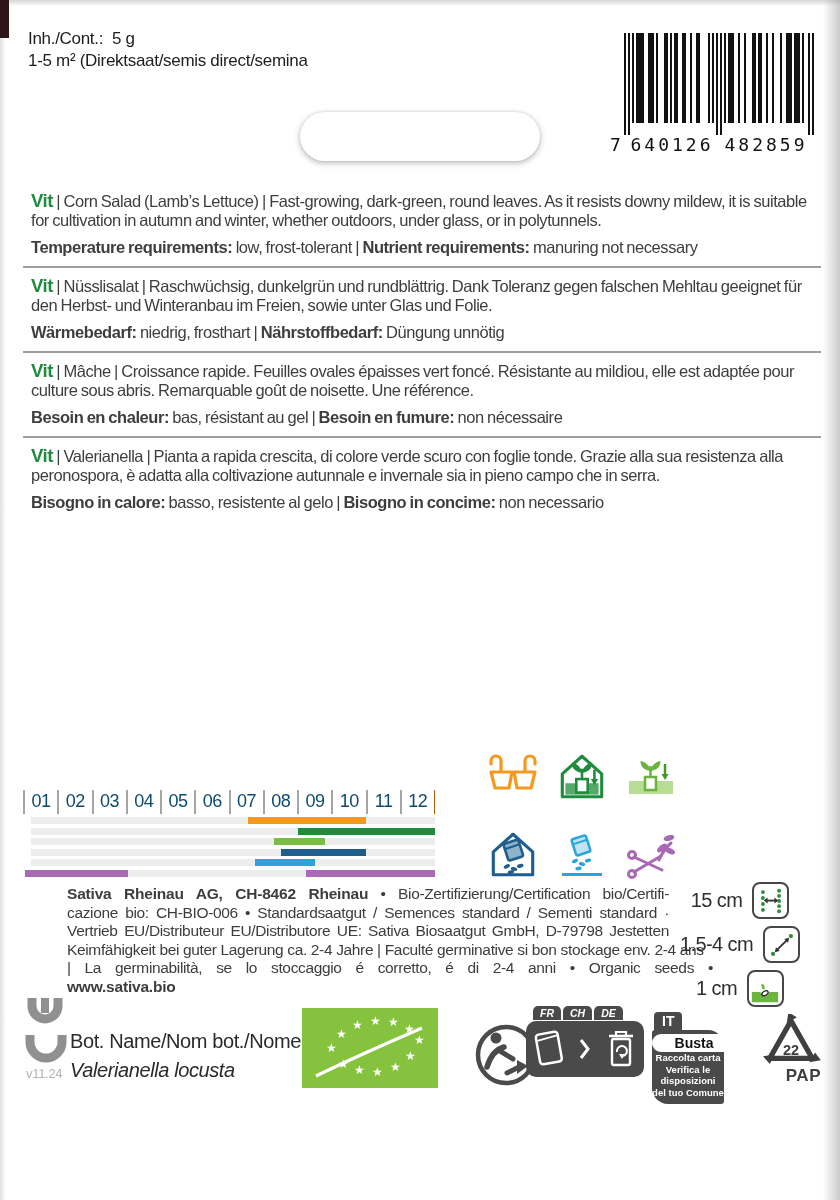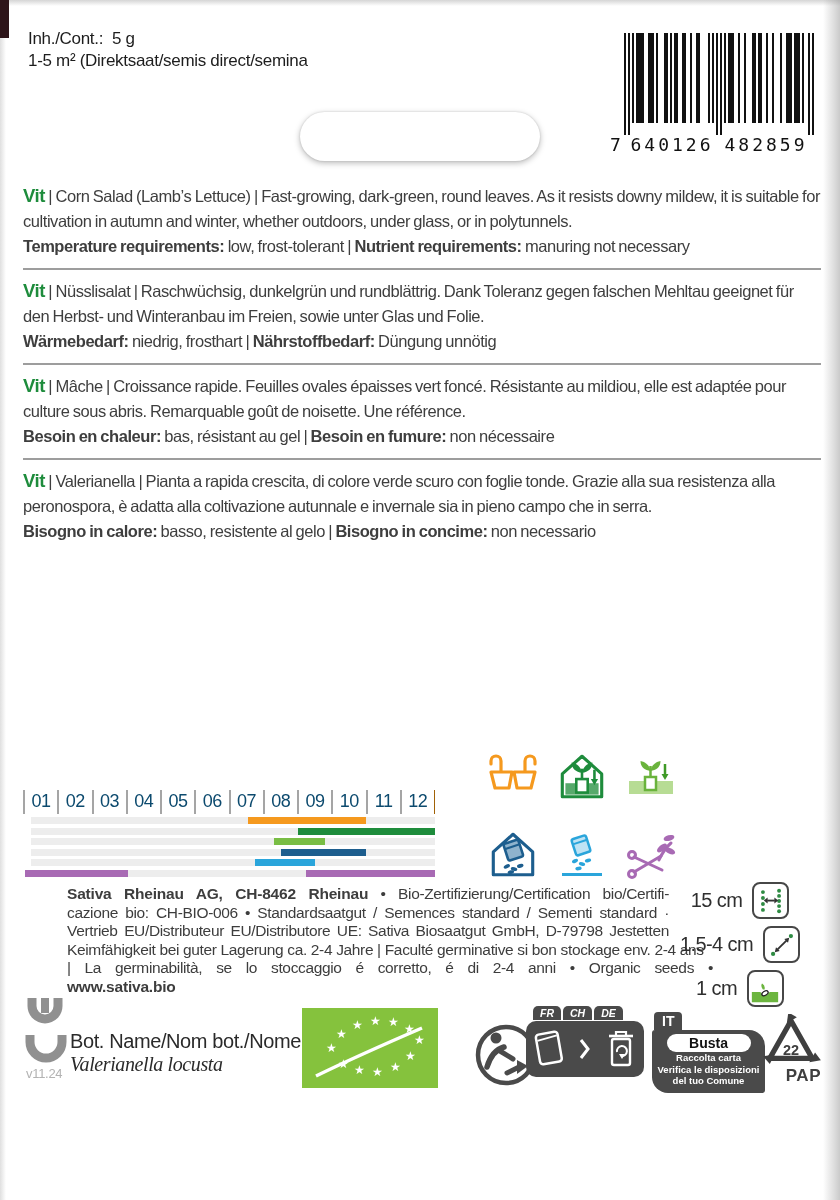--- a/index.html
+++ b/index.html
@@ -18,22 +18,22 @@
     color:#1d1d1d;letter-spacing:-.3px;}
   .content-info div{white-space:pre;}
 
   .barcode{position:absolute;left:610px;top:33px;}
   .barcode text{font-family:"DejaVu Sans Mono",monospace;font-size:18px;letter-spacing:3px;fill:#111;}
 
   .pill{position:absolute;left:300px;top:112px;width:240px;height:49px;border-radius:26px;
     background:#fff;box-shadow:0 2px 6px rgba(0,0,0,.28),0 0 2px rgba(0,0,0,.15);}
 
   .descs{position:absolute;left:23px;top:183px;width:798px;}
-  .desc{font-size:16.5px;line-height:25px;letter-spacing:-.45px;word-spacing:-.8px;
-    color:#3e3e3e;margin:0;}
+  .desc{font-size:16.5px;line-height:19px;letter-spacing:-.45px;word-spacing:-.8px;
+    color:#3e3e3e;margin:8px;}
   .desc b{color:#3e3e3e;}
   .variety{color:#1e8c3c;font-weight:bold;font-size:18.5px;}
   .divider{border:none;border-top:2px solid #9d9d9d;margin:9px 0 8px;}
 
   .chart{position:absolute;left:23px;top:790px;width:412px;}
   .months{display:flex;height:24px;font-size:18px;color:#0c4a6e;letter-spacing:-.5px;
     border-right:1px solid #a16207;}
   .month{flex:1;text-align:center;border-left:2px solid #a5a5a5;line-height:22px;}
   .chart-rows{position:relative;height:66px;margin-top:3px;}
   .stripe{position:absolute;left:8px;width:404px;height:7px;background:#ededed;}
@@ -50,38 +50,38 @@
 
   .spacings{position:absolute;left:660px;top:884px;width:160px;}
   .sprow{display:flex;align-items:center;justify-content:center;gap:10px;height:33px;margin-bottom:11px;}
   .sprow .lbl{font-size:20px;color:#2f2f2f;letter-spacing:-.6px;}
   .spicon{width:33px;height:33px;border:2.5px solid #474747;border-radius:8px;background:#fff;
     display:flex;align-items:center;justify-content:center;}
 
   .brand-logo{position:absolute;left:25px;top:997px;}
   .version{position:absolute;left:26px;top:1066px;font-size:13px;color:#b3b3b3;letter-spacing:-.3px;}
   .bot{position:absolute;left:70px;top:1030px;font-size:20px;color:#2a2a2a;letter-spacing:-.4px;}
-  .bot .bname{font-style:italic;font-family:Liberation Serif, serif;}
+  .bot .bname{font-style:italic;margin-top:6px;}
 
   .eu-logo{position:absolute;left:302px;top:1008px;width:136px;height:80px;background:#85c23d;}
   .eu-star{position:absolute;color:#fff;font-size:12px;line-height:12px;}
 
   .triman{position:absolute;left:473px;top:1022px;}
 
   .infotri{position:absolute;left:526px;top:1006px;width:118px;font-style:italic;}
   .infotri .tabs{display:flex;gap:2px;margin-left:7px;}
   .infotri .tab{background:#4a4a4a;color:#fff;font-size:10.5px;font-weight:bold;
     padding:1px 7px 1px;border-radius:5px 5px 0 0;}
   .infotri .itbody{margin-top:1px;width:118px;height:56px;background:#4a4a4a;border-radius:10px;
     display:flex;align-items:center;justify-content:space-between;padding:0 8px;box-sizing:border-box;}
 
   .busta{position:absolute;left:652px;top:1012px;width:96px;}
   .it-tab{display:inline-block;background:#4a4a4a;color:#fff;font-size:14px;font-weight:bold;
     padding:1px 8px;border-radius:4px 4px 0 0;margin-left:2px;}
-  .busta-body{width:113px;background:#4a4a4a;border-radius:3px 16px 3px 16px;padding:4px 0 6px;box-sizing:border-box;}
+  .busta-body{width:72px;background:#4a4a4a;border-radius:3px 16px 3px 16px;padding:4px 0 6px;box-sizing:border-box;}
   .busta-banner{width:84px;margin:0 auto;background:#fff;border-radius:9px;text-align:center;
     font-size:14px;font-weight:bold;color:#111;padding:1px 0;}
   .busta-line{color:#fff;font-size:9.5px;font-weight:bold;text-align:center;line-height:11.5px;}
   .busta-line:first-of-type{margin-top:3px;}
 
   .pap{position:absolute;left:757px;top:1014px;width:64px;text-align:right;color:#3f3f3f;}
   .pap .pap-label{font-size:17px;font-weight:bold;letter-spacing:.5px;margin-top:-4px;}
 </style>
 </head>
 <body>

